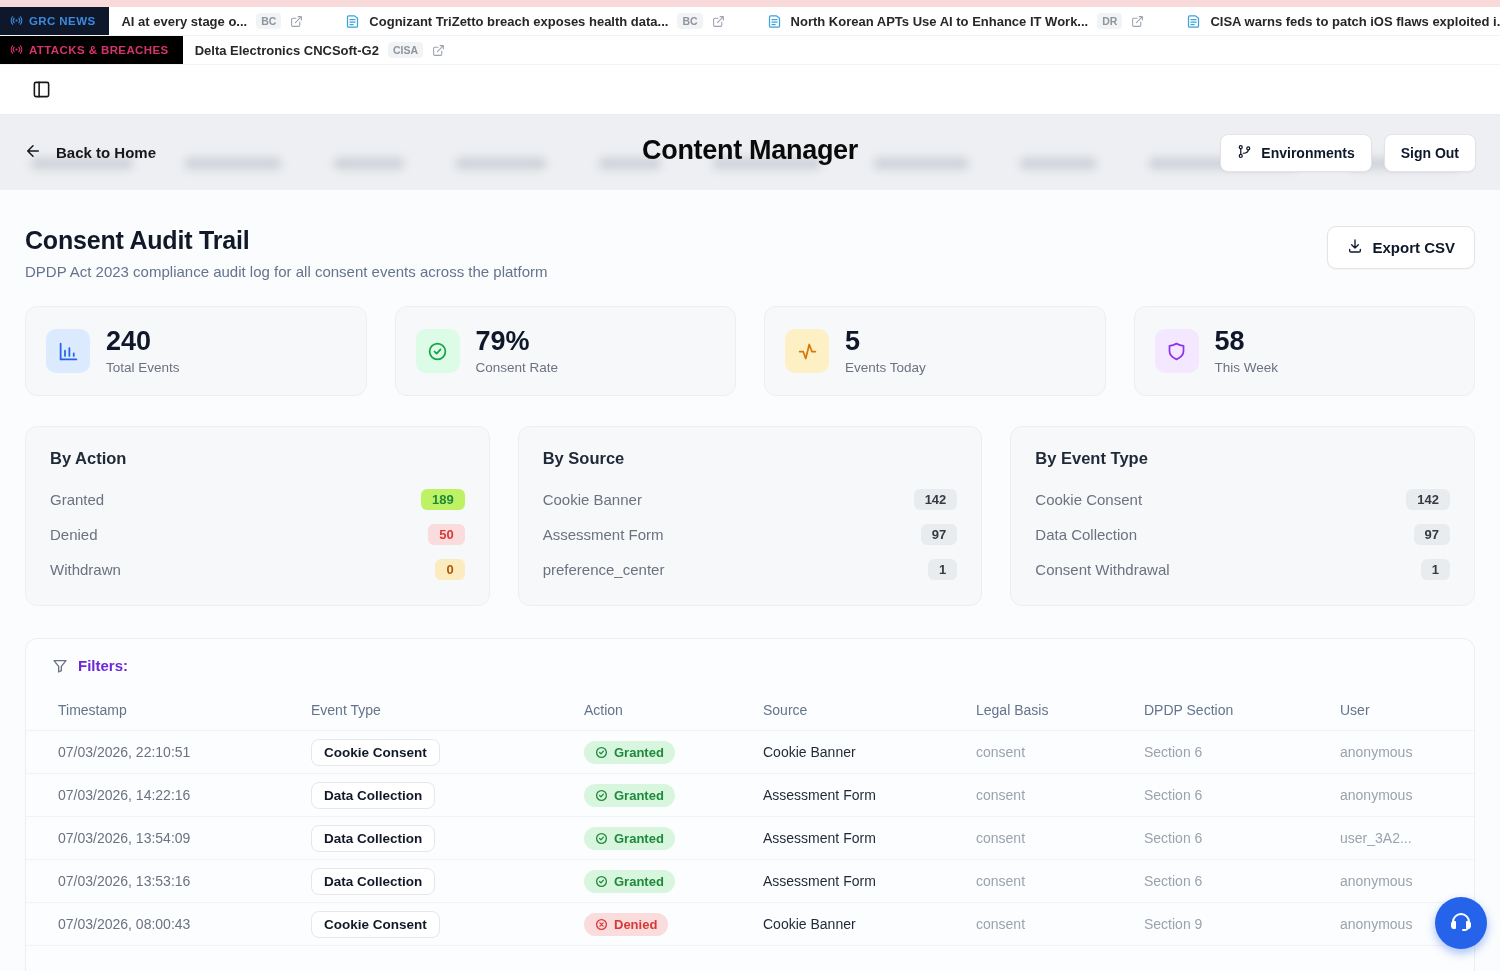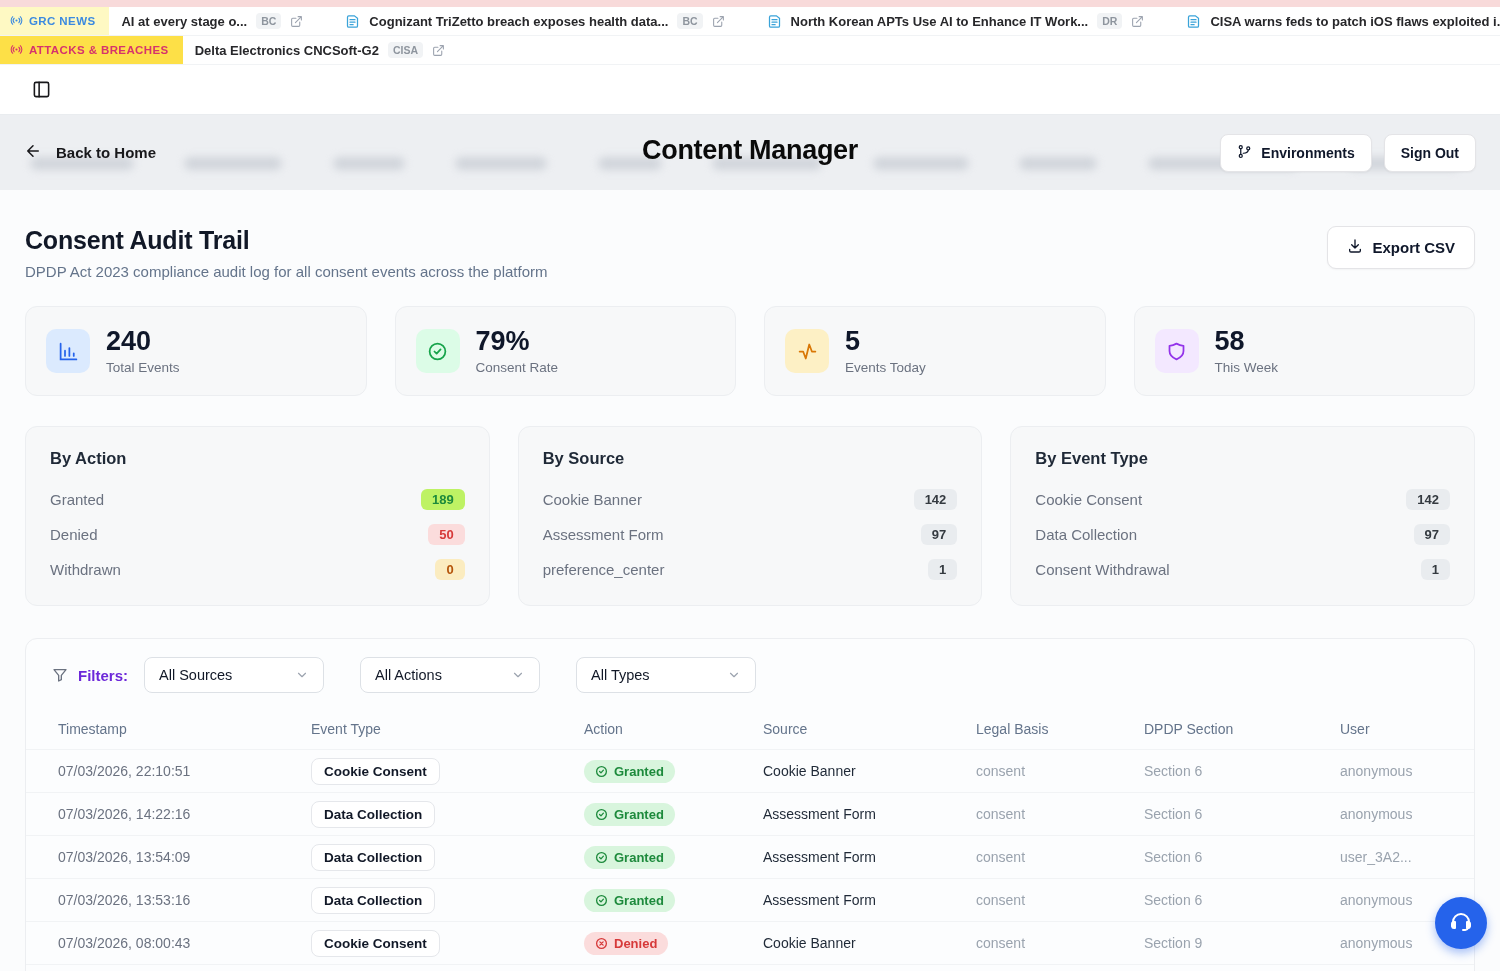--- a/index.html
+++ b/index.html
@@ -5,22 +5,22 @@
   * { margin:0; padding:0; box-sizing:border-box; }
   html,body { width:1500px; height:971px; overflow:hidden; background:#fbfcfd;
     font-family:"Liberation Sans", sans-serif; color:#1f2937; }
 
   
   .top-strip { height:7px; background:#f8dada; }
   .ticker-row { display:flex; align-items:center; height:29px; background:#fff;
     border-bottom:1px solid #f1f3f5; white-space:nowrap; overflow:hidden; }
   .ticker-label { display:flex; align-items:center; gap:6px; height:100%;
     padding:0 14px 0 10px; font-size:11.5px; font-weight:700; letter-spacing:.4px; }
-  .label-blue { background:#fef9c3; color:#3b8ae0; }
-  .label-pink { background:#fde047; color:#d6336c; }
+  .label-blue { background:#0f172a; color:#3b8ae0; }
+  .label-pink { background:#000000; color:#d6336c; }
   .ticker-items { display:flex; align-items:center; gap:42px; padding-left:12px; }
   .ticker-item { display:flex; align-items:center; gap:9px; font-size:13px;
     font-weight:600; color:#27272a; }
   .ticker-badge { font-size:10.5px; font-weight:700; color:#8e959e; background:#f1f3f5;
     border-radius:4px; padding:2px 5px; }
   .doc-icon { display:inline-flex; color:#3aa3d9; }
   .ext-icon { display:inline-flex; color:#9ca3af; }
 
   
   .toggle-bar { height:49px; background:#fff; display:flex; align-items:center; padding-left:32px; }
@@ -395,48 +395,20 @@
   <div class="table-card">
     <div class="filters-bar">
       <span class="filters-label">
         <span class="funnel-icon">
           <svg width="16" height="16" viewBox="0 0 24 24" fill="none" stroke="currentColor" stroke-width="2" stroke-linecap="round" stroke-linejoin="round">
               <path d="M3 4h18l-7 8.5V19l-4 2v-8.5z"></path>
             </svg>
         </span>
         <span>Filters:</span>
       </span>
-      <div style="display:flex; gap:36px;">
-      <div class="filter-select">
-        <span>All Sources</span>
-        <span class="chev">
-          <svg width="14" height="14" viewBox="0 0 24 24" fill="none" stroke="currentColor" stroke-width="2" stroke-linecap="round" stroke-linejoin="round">
-                <path d="m6 9 6 6 6-6"></path>
-              </svg>
-        </span>
-      </div>
-
-      <div class="filter-select">
-        <span>All Actions</span>
-        <span class="chev">
-          <svg width="14" height="14" viewBox="0 0 24 24" fill="none" stroke="currentColor" stroke-width="2" stroke-linecap="round" stroke-linejoin="round">
-                <path d="m6 9 6 6 6-6"></path>
-              </svg>
-        </span>
-      </div>
-
-      <div class="filter-select">
-        <span>All Types</span>
-        <span class="chev">
-          <svg width="14" height="14" viewBox="0 0 24 24" fill="none" stroke="currentColor" stroke-width="2" stroke-linecap="round" stroke-linejoin="round">
-                <path d="m6 9 6 6 6-6"></path>
-              </svg>
-        </span>
-      </div>
-    </div>
     </div>
 
     <div class="grid-row thead">
       <span>Timestamp</span>
       <span>Event Type</span>
       <span>Action</span>
       <span>Source</span>
       <span>Legal Basis</span>
       <span>DPDP Section</span>
       <span>User</span>

